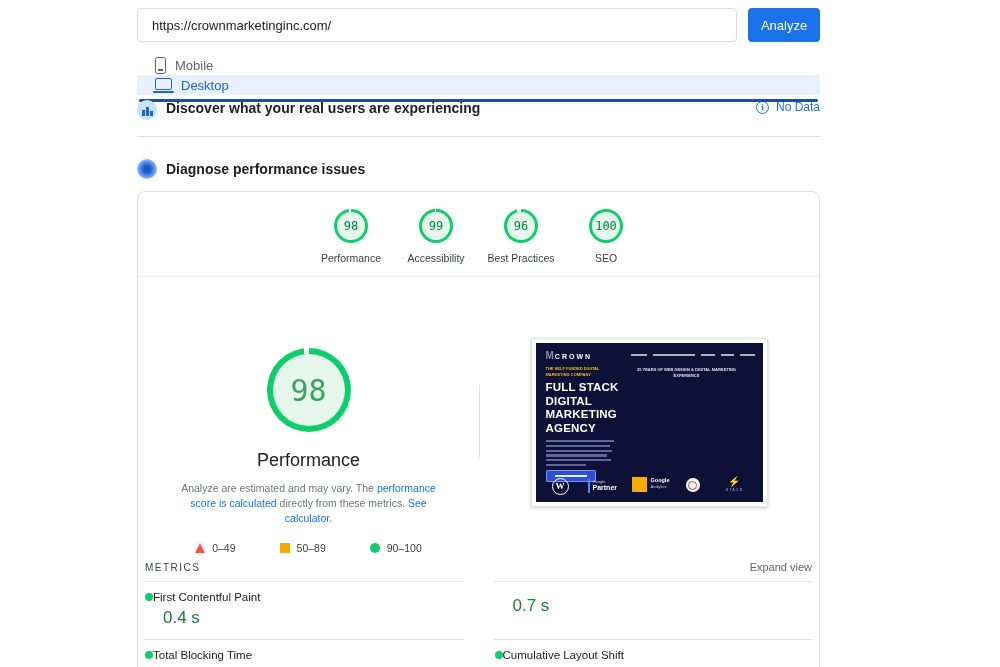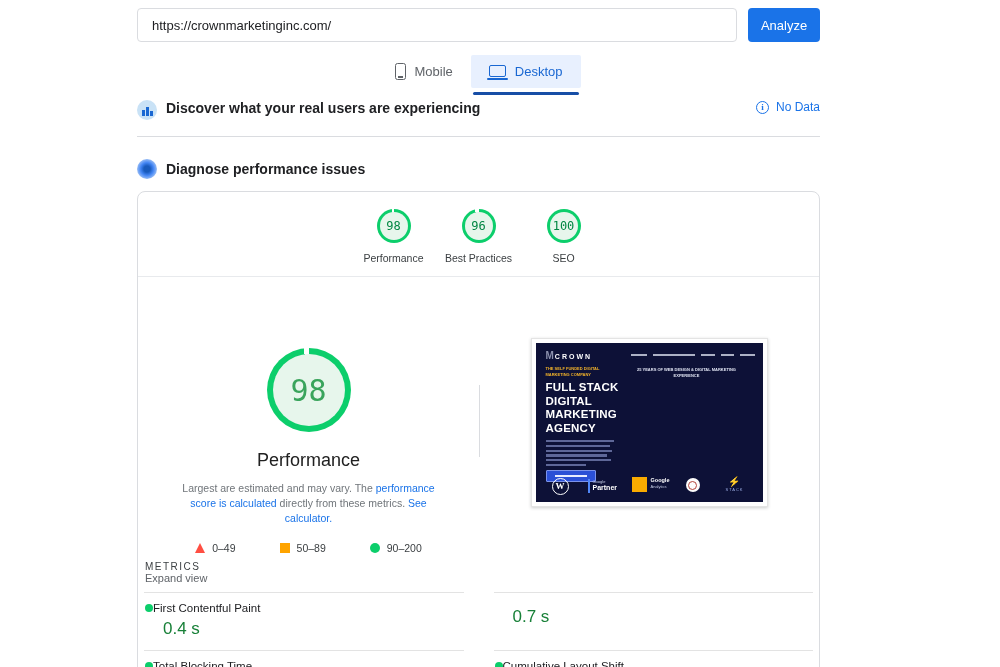--- a/index.html
+++ b/index.html
@@ -10,21 +10,21 @@
   
   .topbar { display:flex; gap:11px; margin-top:8px; }
   .url-input { flex:1; height:34px; border:1px solid #dadce0; border-radius:4px;
     font-size:13px; color:#202124; padding:0 14px; outline:none;
     font-family:"Liberation Sans", sans-serif; }
   .analyze-btn { width:72px; height:34px; background:#1a73e8; color:#fff; border:none;
     border-radius:4px; font-size:13px; font-weight:500; cursor:pointer;
     font-family:"Liberation Sans", sans-serif; }
 
   
-  .tabs { display:flex; justify-content:center; margin-top:13px; height:40px; }
+  .tabs { display:flex; justify-content:center; margin-top:13px; height:40px;flex-direction:column; }
   .tab { display:flex; align-items:center; gap:9px; padding:0 18px; height:33px;
     font-size:13px; font-weight:500; color:#5f6368; cursor:pointer; position:relative;
     border-radius:2px; }
   .tab.selected { background:#e8f0fe; color:#1967d2; }
   .tab.selected::after { content:""; position:absolute; left:2px; right:2px; bottom:-7px;
     height:3px; background:#174ea6; border-radius:2px; }
   .icon-phone { width:11px; height:17px; border:1.6px solid #5f6368; border-radius:2.5px;
     position:relative; }
   .icon-phone::after { content:""; position:absolute; left:2px; right:2px; bottom:1.5px;
     height:1.6px; background:#5f6368; }
@@ -119,22 +119,22 @@
   .badge-circle { position:absolute; left:150px; top:4px; width:14px; height:14px; background:#fdfdfd;
     border-radius:50%; }
   .badge-circle::after { content:""; position:absolute; inset:2.5px; border:1px solid #b3453c;
     border-radius:50%; }
   .stack { position:absolute; left:190px; top:3px; text-align:center; }
   .stack .bolt { color:#4f86f7; font-size:10px; line-height:10px; font-weight:700; }
   .stack .t { font-size:4px; color:#9fb0e8; letter-spacing:1px; }
 
   
   .metrics { padding:0 6px; margin-top:14px; }
-  .metrics-head { display:flex; justify-content:space-between; align-items:flex-start;
-    padding:0 1px 8px 1px;flex-direction:column; }
+  .metrics-head { display:flex; justify-content:space-between; align-items:flex-end;
+    padding:0 1px 8px 1px; }
   .metrics-title { font-size:10px; letter-spacing:1.5px; color:#3c4043; font-weight:500; }
   .expand-view { font-size:11px; color:#5f6368; cursor:pointer; }
   .metrics-grid { display:grid; grid-template-columns:1fr 1fr; column-gap:30px; }
   .metric { border-top:1px solid #e3e3e3; padding:9px 0 11px 1px; }
   .metric-head { display:flex; align-items:center; }
   .metric-dot { width:8px; height:8px; border-radius:50%; background:#0cce6b; flex:none; }
   .metric-label { font-size:11.5px; color:#202124; }
   .metric-value { margin:5px 0 0 18px; font-size:17px; color:#188038; }
 </style>
 </head>
@@ -179,54 +179,60 @@
   <div class="card">
 
     <div class="scores-row">
         <div class="score-item">
           <div class="ring" style="background: conic-gradient(rgb(12, 206, 107) 98%, transparent 0deg);">
             <span class="num">98</span>
           </div>
           <div class="score-label">Performance</div>
         </div>
         <div class="score-item">
+          <div class="ring" style="background: conic-gradient(rgb(12, 206, 107) 99%, transparent 0deg);">
+            <span class="num">99</span>
+          </div>
+          <div class="score-label">Accessibility</div>
+        </div>
+        <div class="score-item">
           <div class="ring" style="background: conic-gradient(rgb(12, 206, 107) 96%, transparent 0deg); text-align: center;">
             <span class="num">96</span>
           </div>
           <div class="score-label">Best Practices</div>
         </div>
         <div class="score-item">
           <div class="ring" style="background: conic-gradient(rgb(12, 206, 107) 100%, transparent 0deg);">
             <span class="num">100</span>
           </div>
           <div class="score-label">SEO</div>
         </div>
       </div>
 
     <div class="report">
       <div class="report-left">
         <div class="gauge" id="big-gauge" style="background: conic-gradient(rgb(12, 206, 107) 98%, transparent 0deg);">
           <span class="num">98</span>
         </div>
         <div class="gauge-label">Performance</div>
         <div class="disclaimer">
-          <span>Largest are estimated and may vary. The </span><a>performance score is calculated</a><span> directly from these metrics. </span><a>See calculator.</a>
+          <span>Analyze are estimated and may vary. The </span><a>performance score is calculated</a><span> directly from these metrics. </span><a>See calculator.</a>
         </div>
         <div class="legend">
             <span class="legend-item">
               <span class="shape-triangle"></span>
               <span>0–49</span>
             </span>
             <span class="legend-item">
               <span class="shape-square"></span>
               <span>50–89</span>
             </span>
             <span class="legend-item">
               <span class="shape-circle"></span>
-              <span>90–200</span>
+              <span>90–100</span>
             </span>
           </div>
       </div>
       <div class="v-divider"></div>
       <div class="report-right">
         <div class="thumb">
           <div class="site">
             <div class="site-logo">
               <span class="m">M</span><span>CROWN</span>
             </div>

